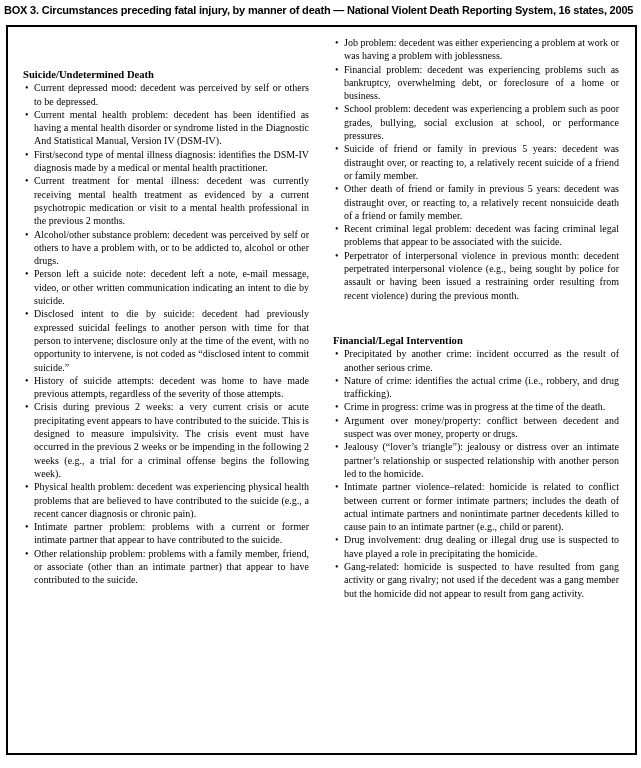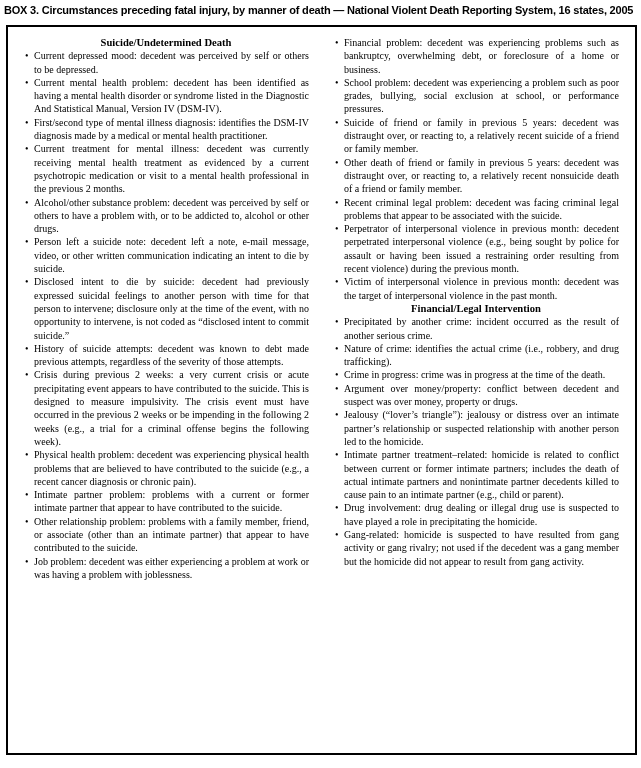--- a/index.html
+++ b/index.html
@@ -37,21 +37,22 @@
     overflow: hidden;
     font-size: 10px;
     line-height: 13.3px;
     text-align: justify;
   }
   .section-heading {
     font-weight: bold;
     font-size: 10.6px;
     break-inside: avoid;
     break-after: avoid;
-    text-align: center;
+    text-align: left;
+    margin-top: 32px;
   }
   .item {
     position: relative;
     padding-left: 11px;
     break-inside: avoid;
   }
   .item::before {
     content: "\2022";
     position: absolute;
     left: 2px;
@@ -66,37 +67,36 @@
   <div class="box">
     <div class="columns" id="columns">
         <div class="section-heading">Suicide/Undetermined Death</div>
         <div class="item">Current depressed mood: decedent was perceived by self or others to be depressed.</div>
         <div class="item">Current mental health problem: decedent has been identified as having a mental health disorder or syndrome listed in the Diagnostic And Statistical Manual, Version IV (DSM-IV).</div>
         <div class="item">First/second type of mental illness diagnosis: identifies the DSM-IV diagnosis made by a medical or mental health practitioner.</div>
         <div class="item">Current treatment for mental illness: decedent was currently receiving mental health treatment as evidenced by a current psychotropic medication or visit to a mental health professional in the previous 2 months.</div>
         <div class="item">Alcohol/other substance problem: decedent was perceived by self or others to have a problem with, or to be addicted to, alcohol or other drugs.</div>
         <div class="item">Person left a suicide note: decedent left a note, e-mail message, video, or other written communication indicating an intent to die by suicide.</div>
         <div class="item">Disclosed intent to die by suicide: decedent had previously expressed suicidal feelings to another person with time for that person to intervene; disclosure only at the time of the event, with no opportunity to intervene, is not coded as “disclosed intent to commit suicide.”</div>
-        <div class="item">History of suicide attempts: decedent was known to debt made previous attempts, regardless of the severity of those attempts.</div>
+        <div class="item">History of suicide attempts: decedent was home to have made previous attempts, regardless of the severity of those attempts.</div>
         <div class="item">Crisis during previous 2 weeks: a very current crisis or acute precipitating event appears to have contributed to the suicide. This is designed to measure impulsivity. The crisis event must have occurred in the previous 2 weeks or be impending in the following 2 weeks (e.g., a trial for a criminal offense begins the following week).</div>
         <div class="item">Physical health problem: decedent was experiencing physical health problems that are believed to have contributed to the suicide (e.g., a recent cancer diagnosis or chronic pain).</div>
         <div class="item">Intimate partner problem: problems with a current or former intimate partner that appear to have contributed to the suicide.</div>
         <div class="item">Other relationship problem: problems with a family member, friend, or associate (other than an intimate partner) that appear to have contributed to the suicide.</div>
         <div class="item">Job problem: decedent was either experiencing a problem at work or was having a problem with joblessness.</div>
         <div class="item">Financial problem: decedent was experiencing problems such as bankruptcy, overwhelming debt, or foreclosure of a home or business.</div>
         <div class="item">School problem: decedent was experiencing a problem such as poor grades, bullying, social exclusion at school, or performance pressures.</div>
         <div class="item">Suicide of friend or family in previous 5 years: decedent was distraught over, or reacting to, a relatively recent suicide of a friend or family member.</div>
         <div class="item">Other death of friend or family in previous 5 years: decedent was distraught over, or reacting to, a relatively recent nonsuicide death of a friend or family member.</div>
         <div class="item">Recent criminal legal problem: decedent was facing criminal legal problems that appear to be associated with the suicide.</div>
         <div class="item">Perpetrator of interpersonal violence in previous month: decedent perpetrated interpersonal violence (e.g., being sought by police for assault or having been issued a restraining order resulting from recent violence) during the previous month.</div>
-        <div class="item">Victim of interpersonal violence in previous month: decedent was the target of interpersonal violence in the past month.</div>
         <div class="section-heading">Financial/Legal Intervention</div>
         <div class="item">Precipitated by another crime: incident occurred as the result of another serious crime.</div>
         <div class="item">Nature of crime: identifies the actual crime (i.e., robbery, and drug trafficking).</div>
         <div class="item">Crime in progress: crime was in progress at the time of the death.</div>
         <div class="item">Argument over money/property: conflict between decedent and suspect was over money, property or drugs.</div>
         <div class="item">Jealousy (“lover’s triangle”): jealousy or distress over an intimate partner’s relationship or suspected relationship with another person led to the homicide.</div>
-        <div class="item">Intimate partner treatment–related: homicide is related to conflict between current or former intimate partners; includes the death of actual intimate partners and nonintimate partner decedents killed to cause pain to an intimate partner (e.g., child or parent).</div>
+        <div class="item">Intimate partner violence–related: homicide is related to conflict between current or former intimate partners; includes the death of actual intimate partners and nonintimate partner decedents killed to cause pain to an intimate partner (e.g., child or parent).</div>
         <div class="item">Drug involvement: drug dealing or illegal drug use is suspected to have played a role in precipitating the homicide.</div>
         <div class="item">Gang-related: homicide is suspected to have resulted from gang activity or gang rivalry; not used if the decedent was a gang member but the homicide did not appear to result from gang activity.</div>
       </div>
   </div>
 </div>
 
 </body></html>

